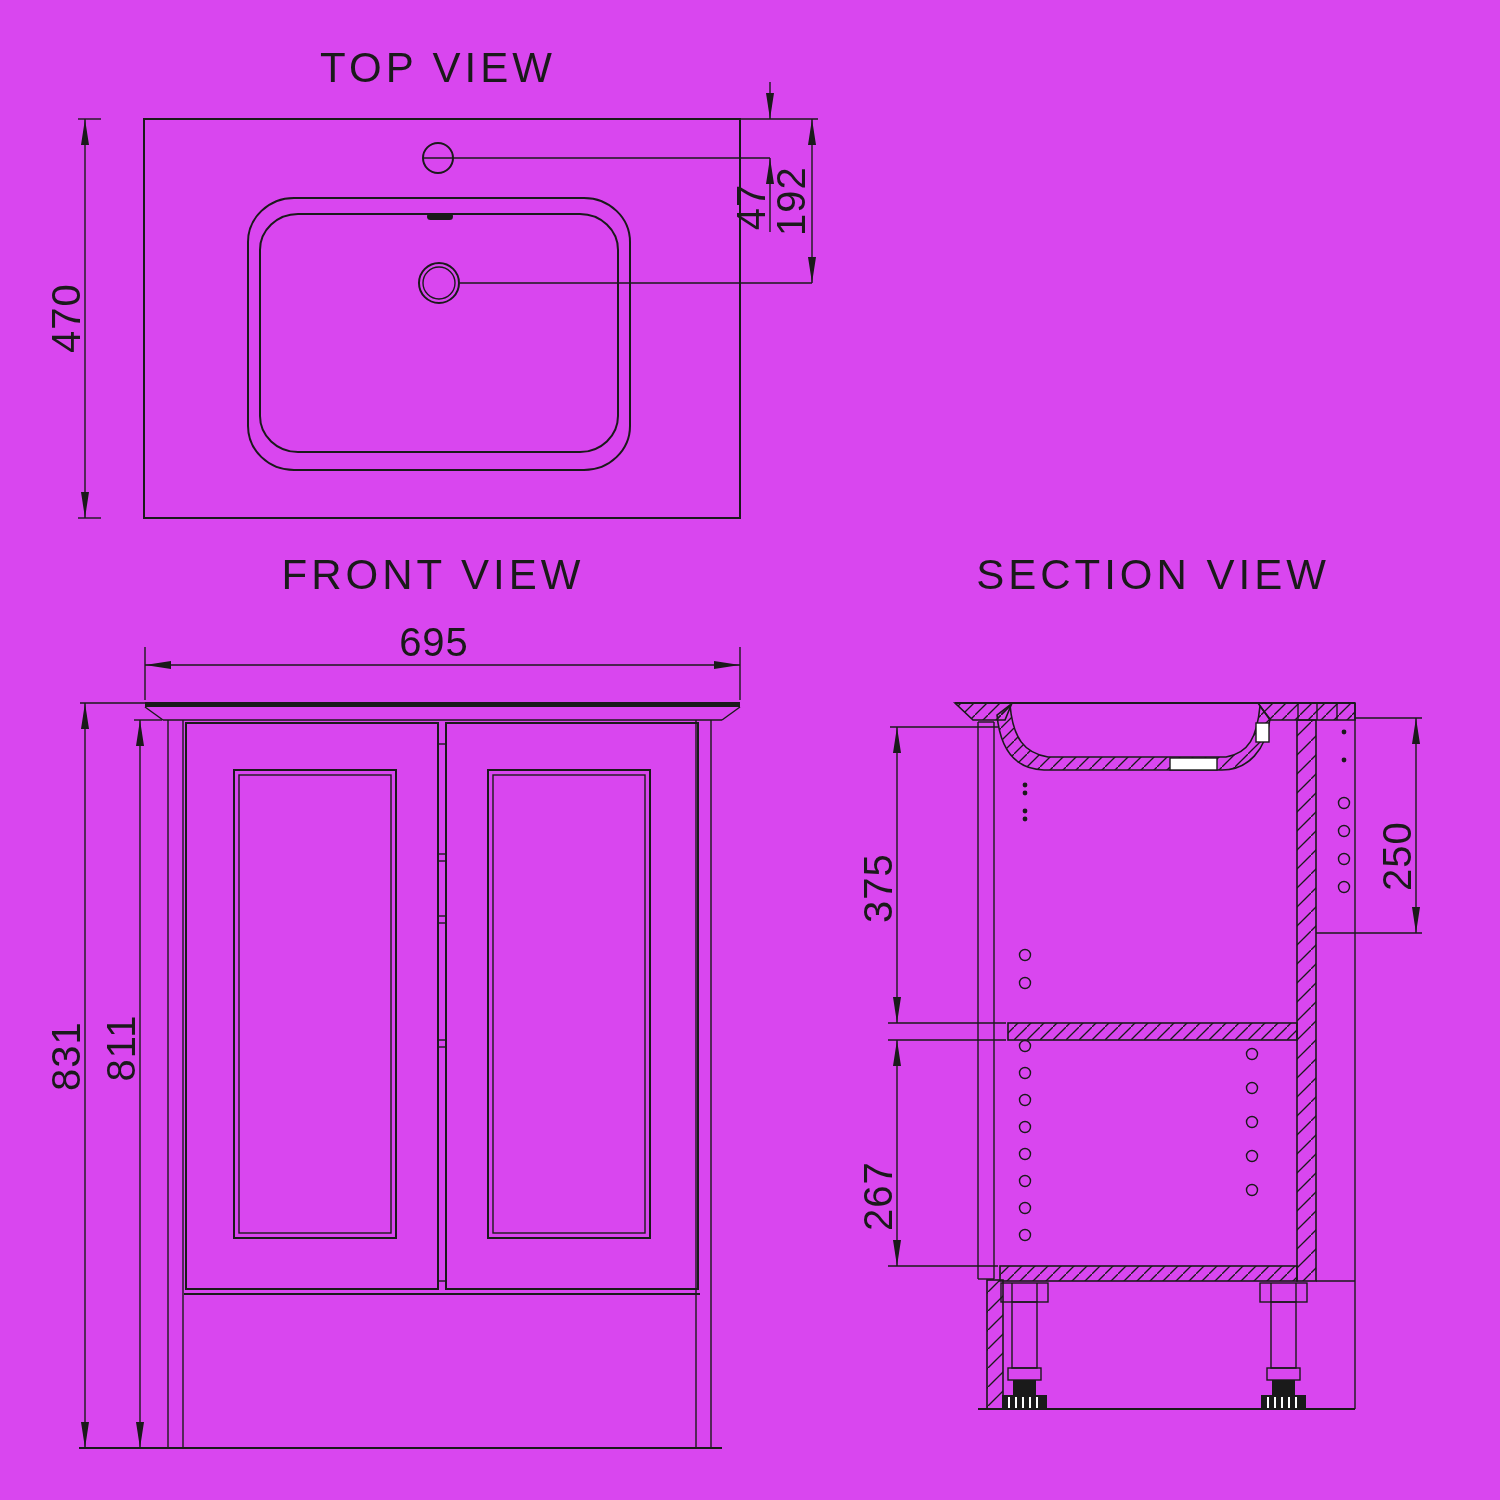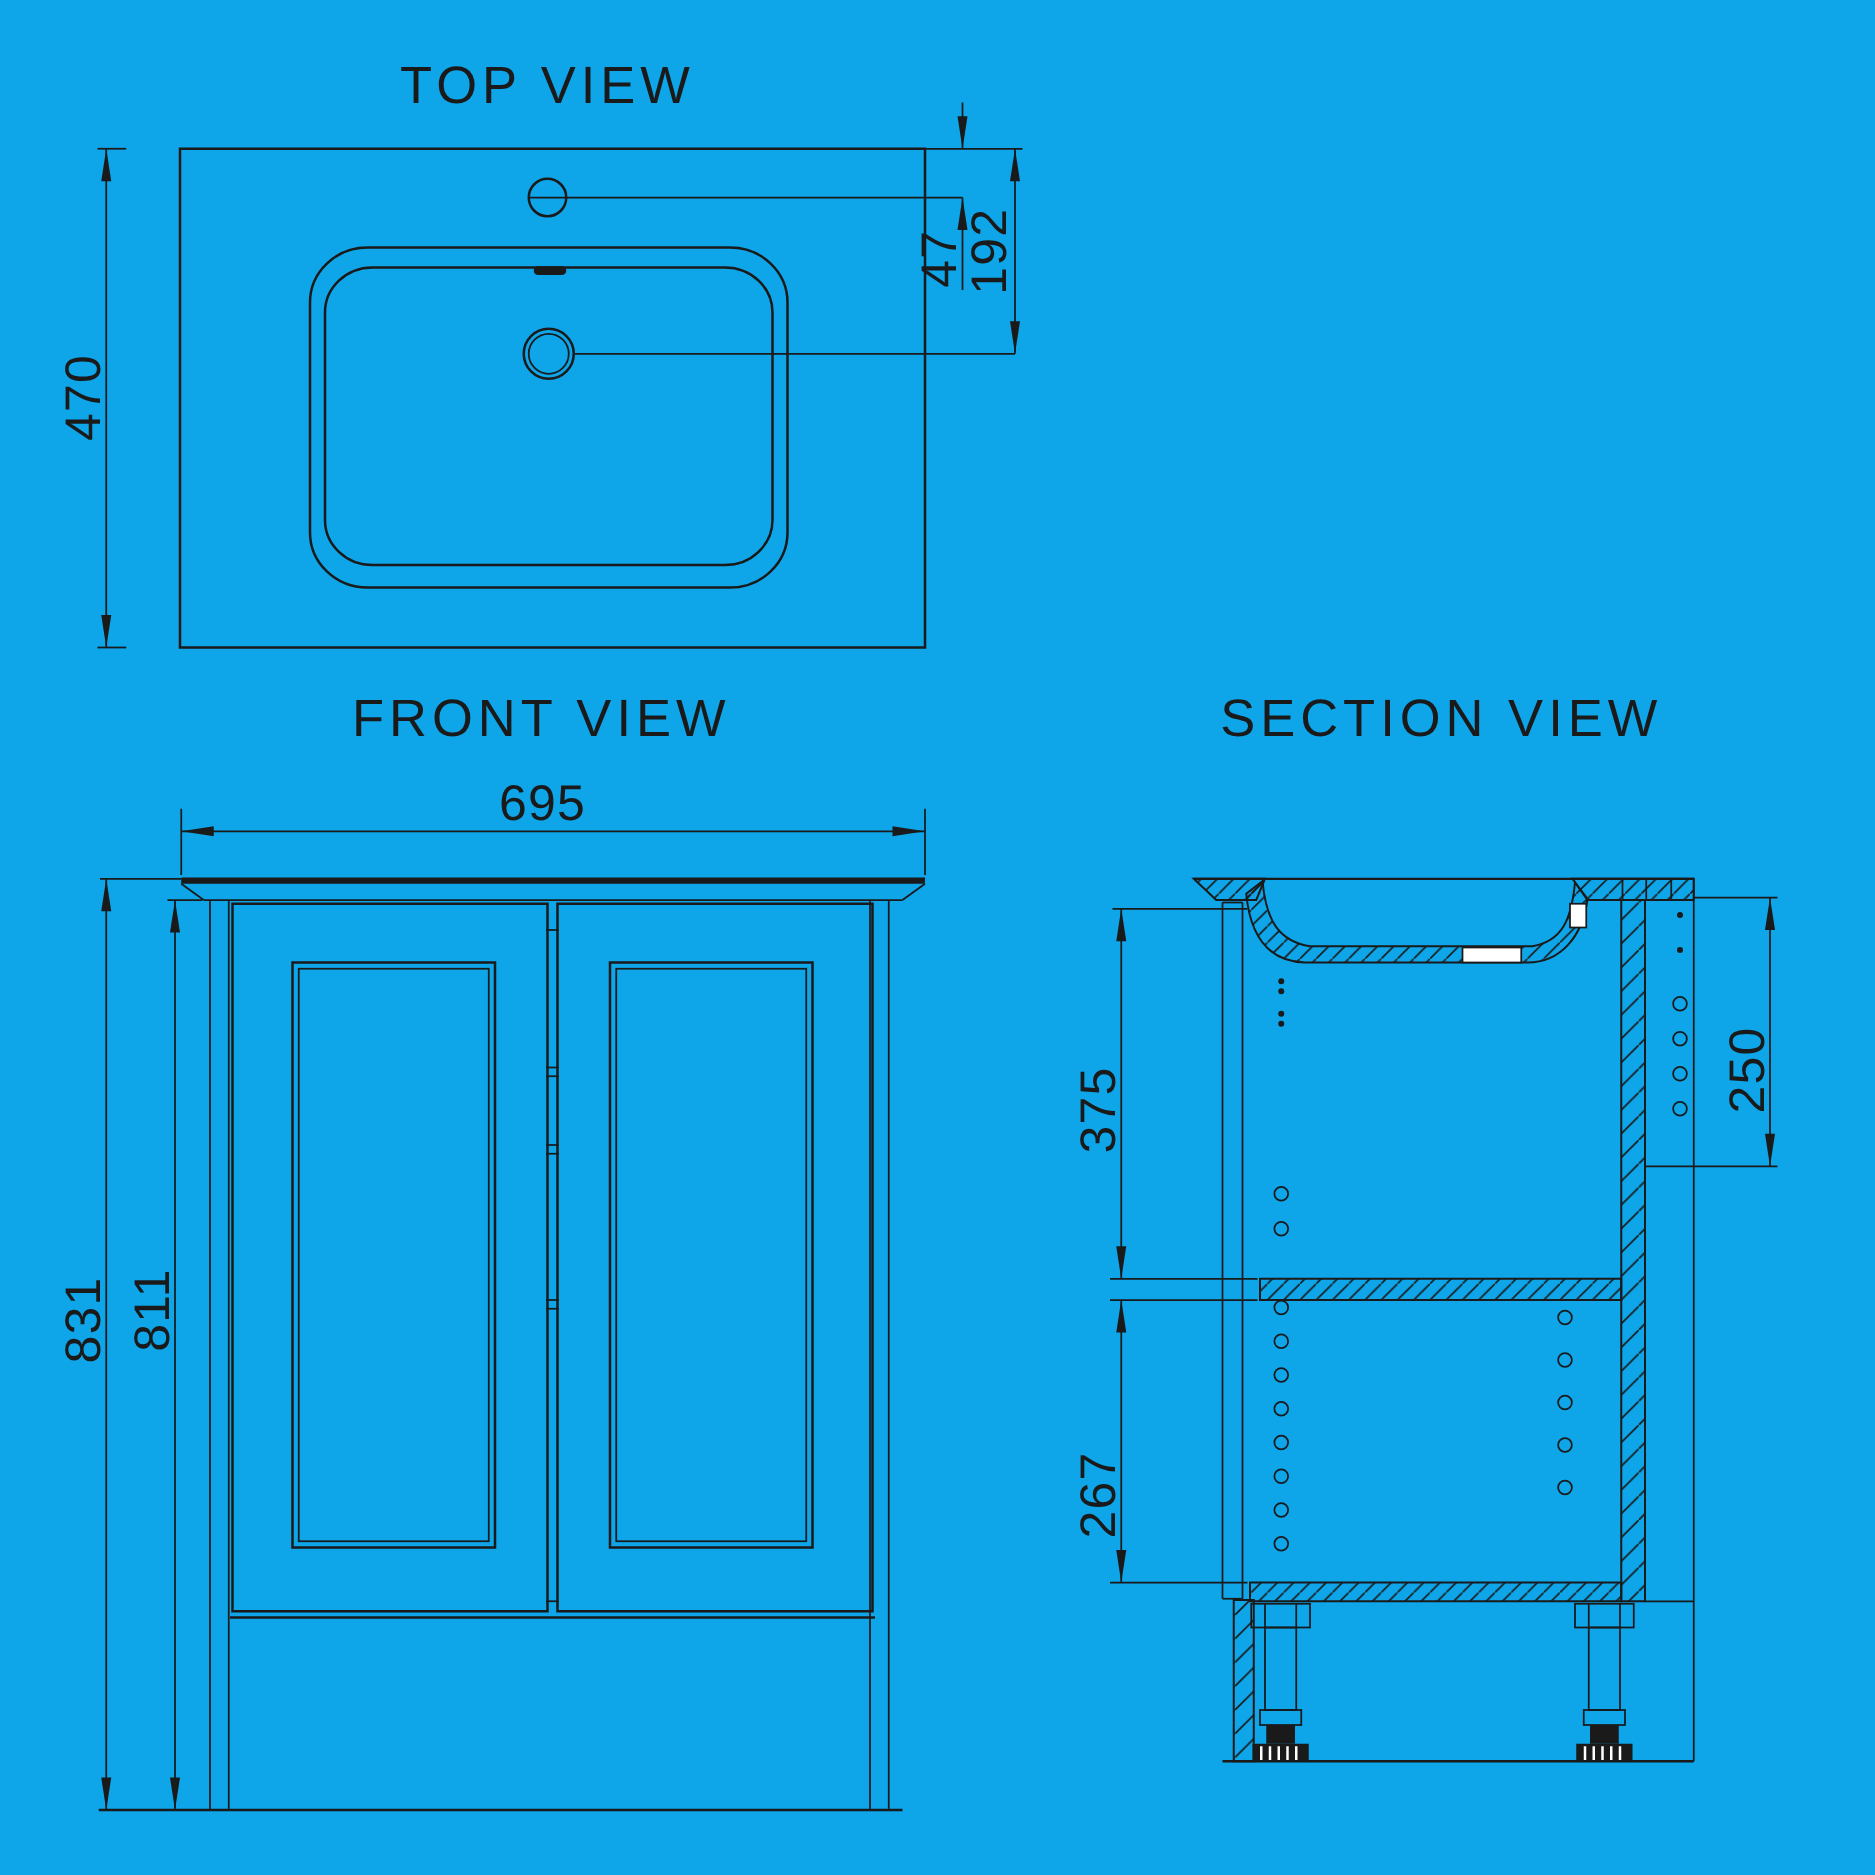--- a/index.html
+++ b/index.html
@@ -1,16 +1,16 @@
 <!DOCTYPE html>
 <html><head>
 <meta charset="utf-8">
 <style>
   html,body{margin:0;padding:0;background:#ffffff;}
-  .stage{position:relative;width:1500px;height:1500px;background:#0ea5e9;overflow:hidden;
+  .stage{position:relative;width:1500px;height:1500px;background:#d946ef;overflow:hidden;
          font-family:"Liberation Sans",sans-serif;}
   svg{display:block}
   .ln   {stroke:#1a1a1a;stroke-width:2;fill:none;stroke-linecap:butt;}
   .thin {stroke:#1a1a1a;stroke-width:1.4;fill:none;}
   .med  {stroke:#1a1a1a;stroke-width:1.8;fill:none;}
   .fillb{fill:#1a1a1a;stroke:none;}
   .white{fill:#ffffff;}
   .hatch {fill:url(#hA);stroke:#1a1a1a;stroke-width:1.6;}
   .hatch2{fill:url(#hB);stroke:#1a1a1a;stroke-width:1.6;}
   .arr  {fill:#1a1a1a;stroke:none;}

